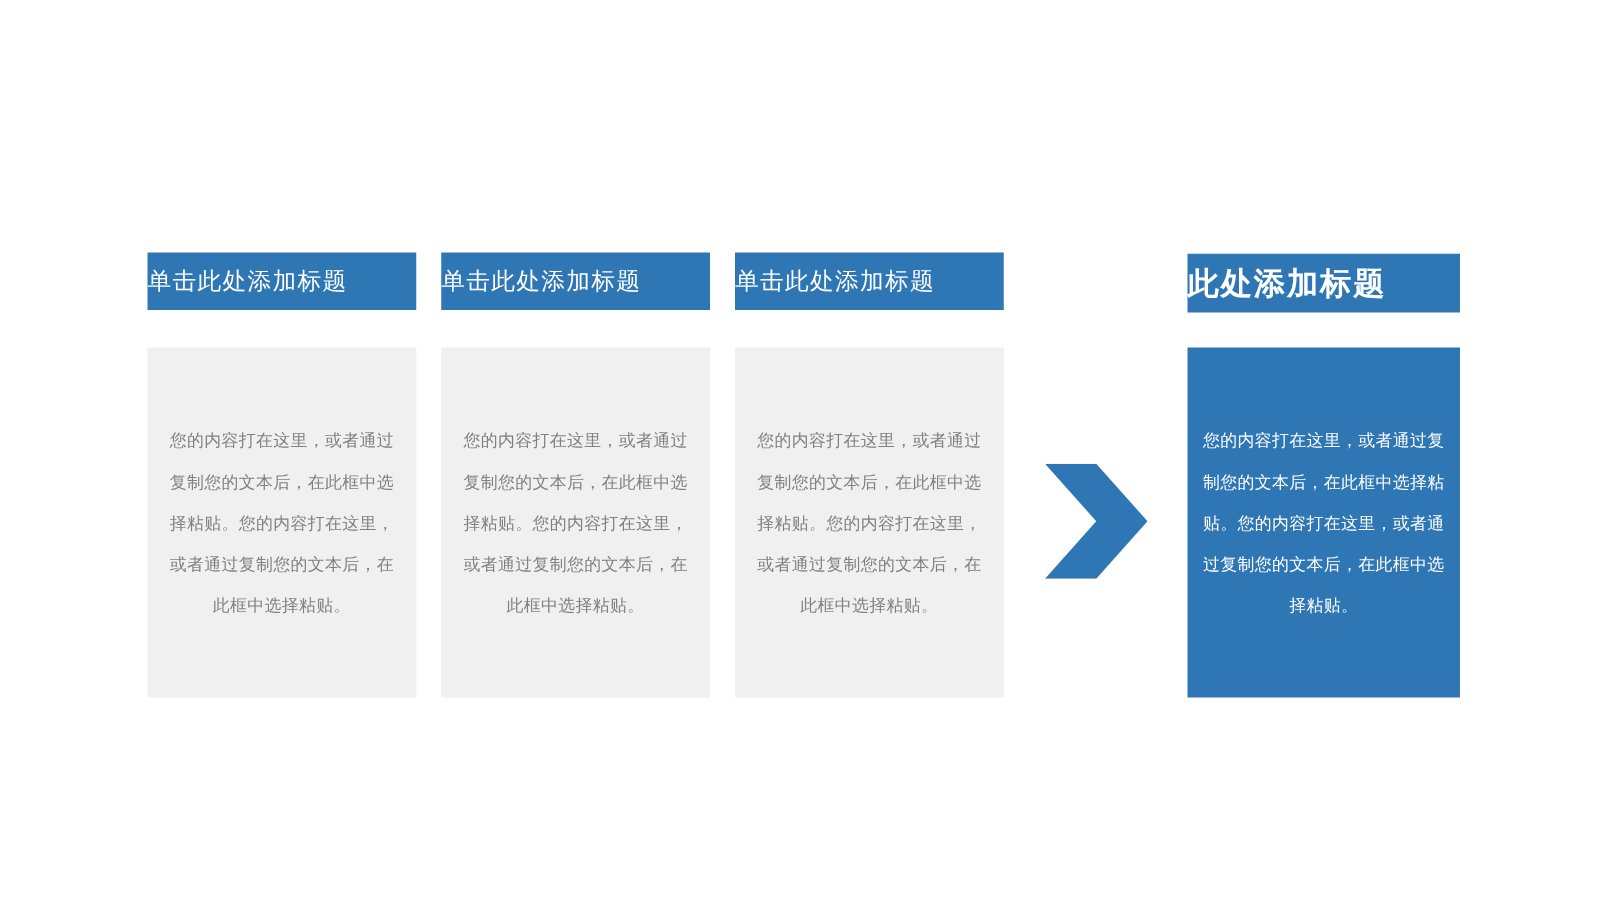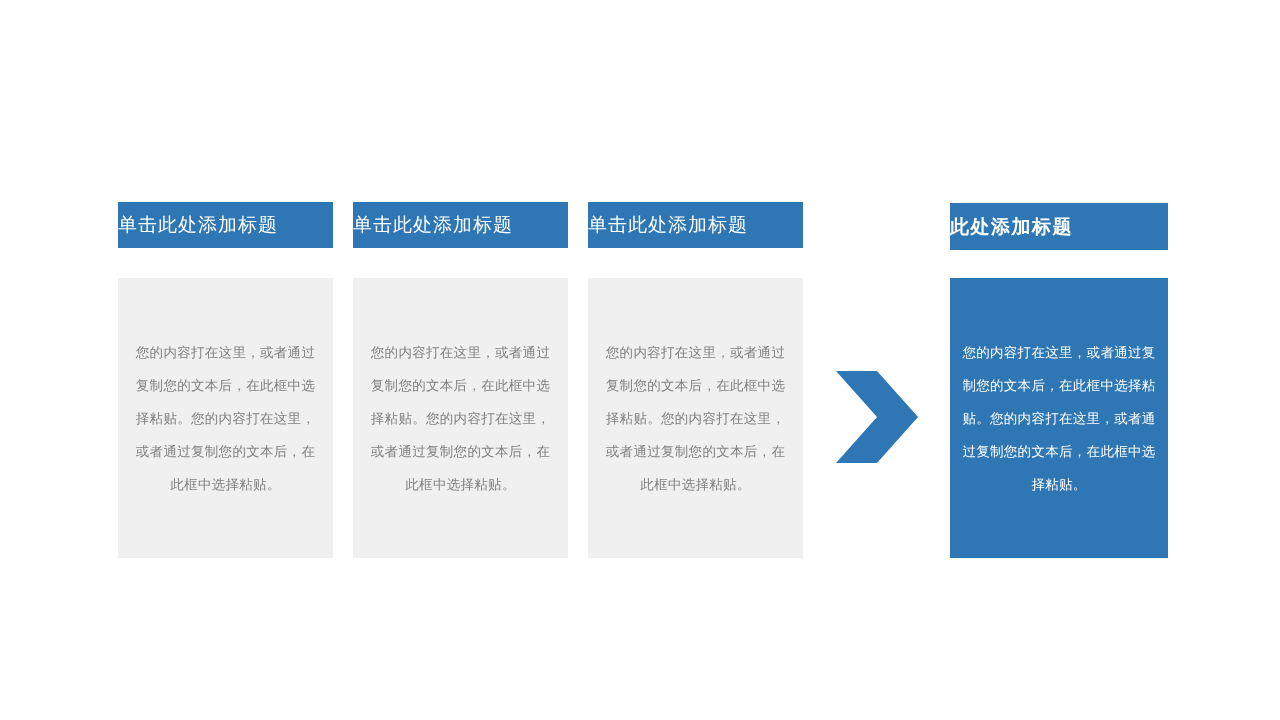--- a/index.html
+++ b/index.html
@@ -86,21 +86,21 @@
 
   
   .column.highlight {
     width: 218px;
   }
 
   .column.highlight .col-header {
     top: 203px;
     height: 47px;
     font-weight: bold;
-    font-size: 19px;
+    font-size: 25px;
     letter-spacing: 1.5px;
   }
 
   .column.highlight .col-body {
     background: #2e76b4;
   }
 
   .column.highlight .col-body p {
     color: #ffffff;
   }

